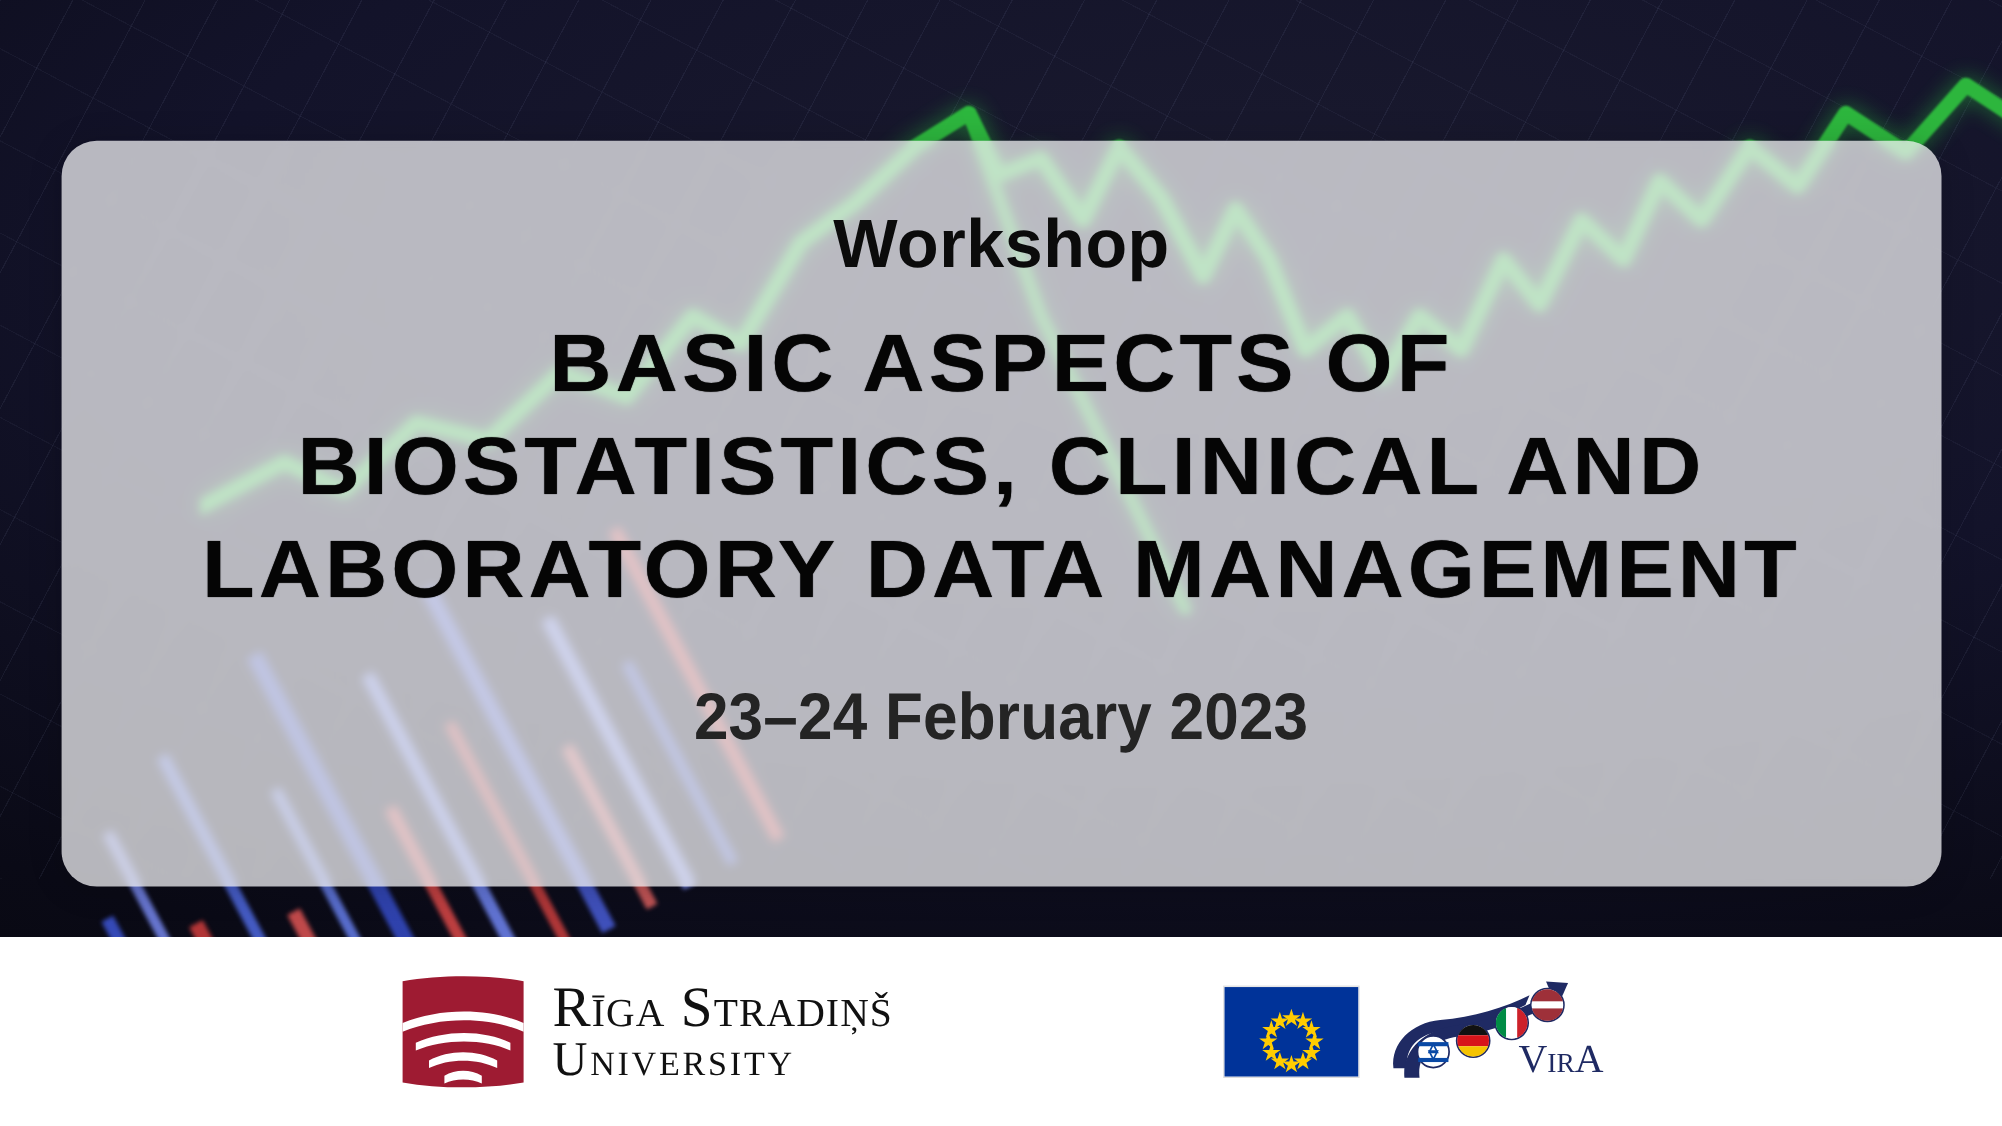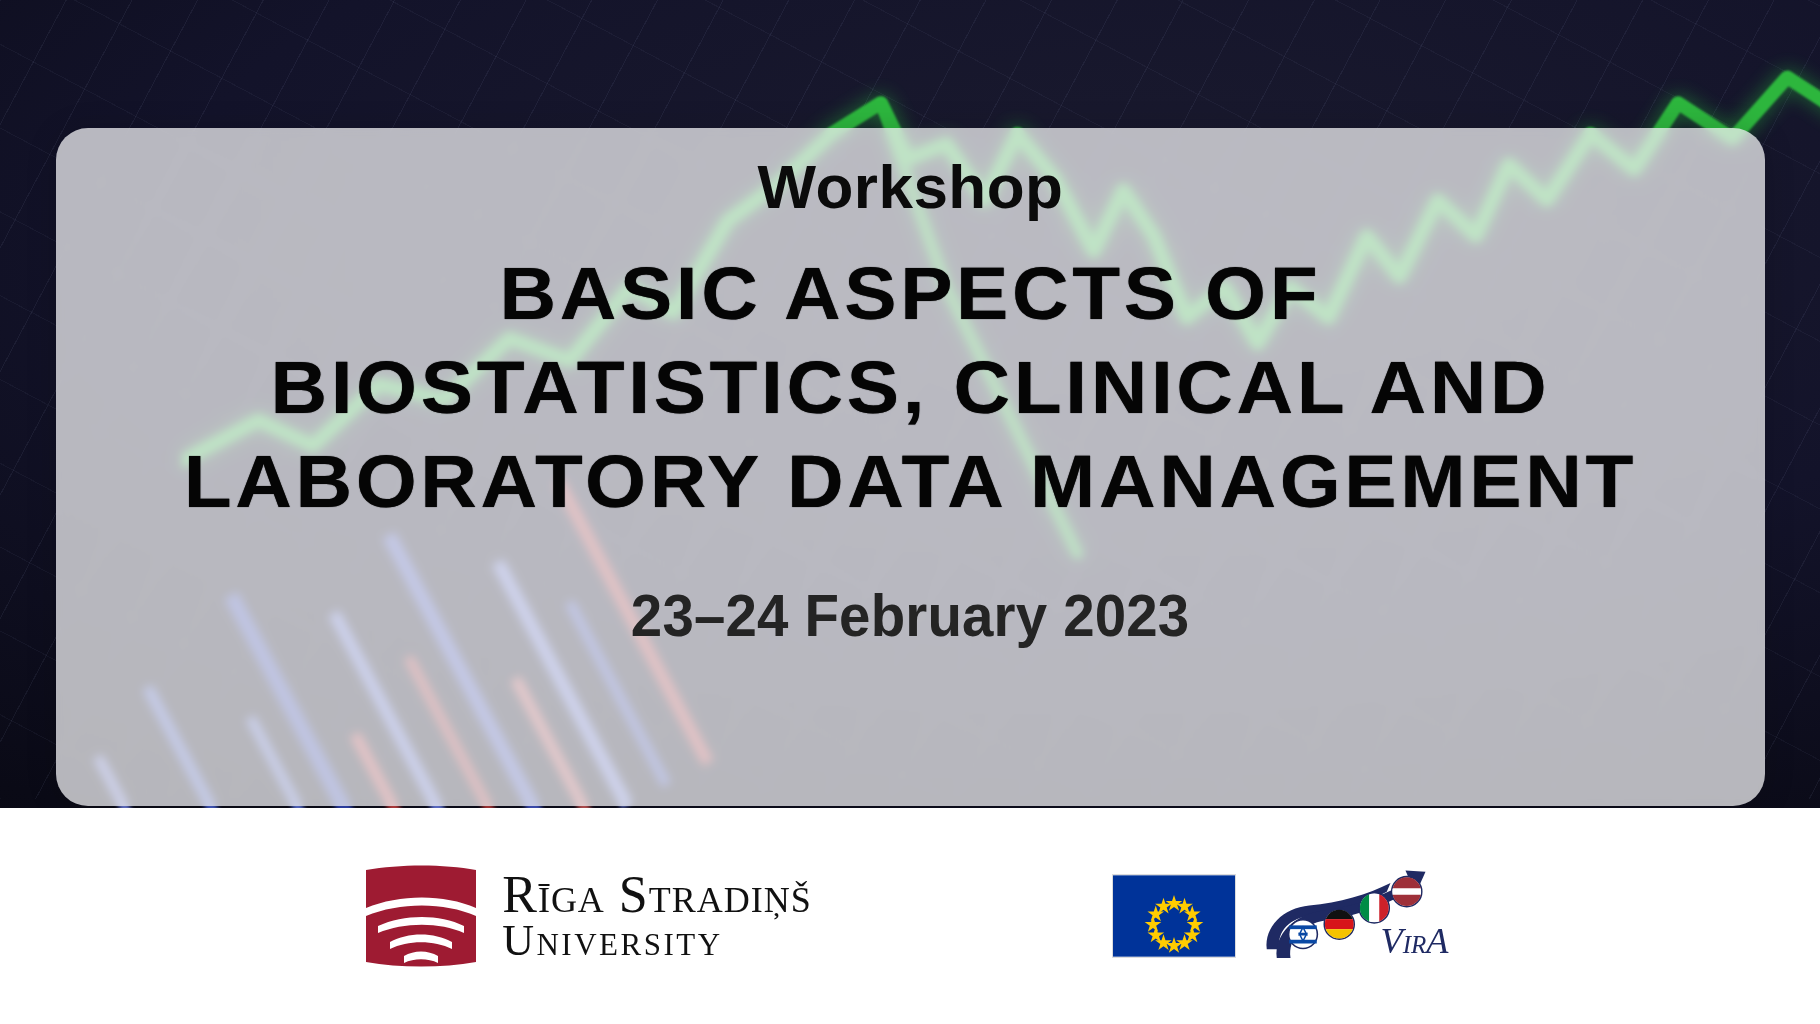--- a/index.html
+++ b/index.html
@@ -47,21 +47,21 @@
   .card{
     position:absolute;left:56px;top:128px;width:1709px;height:678px;
     background:rgba(243,243,246,.74);
     border-radius:32px;
     backdrop-filter:blur(4px);
     box-shadow:0 2px 30px rgba(0,0,0,.18);
     display:flex;flex-direction:column;align-items:center;justify-content:flex-start;
     padding:0;box-sizing:border-box;
   }
   .kicker{
-    margin-top:26px;
+    margin-top:62px;
     font-size:62px;line-height:1.05;font-weight:700;color:#0b0b0b;
     letter-spacing:.5px;text-align:center;
   }
   .title{
     margin-top:28px;width:96%;
     text-align:center;color:#050505;
     font-size:74px;line-height:1.27;font-weight:700;
     letter-spacing:3.4px;
     transform:scaleX(1.06);
     text-shadow:0 0 1px rgba(0,0,0,.85);
@@ -69,34 +69,34 @@
   .title .ln{display:block;white-space:nowrap;}
   .date{
     margin-top:52px;
     font-size:60px;font-weight:700;color:#242424;
     letter-spacing:.2px;text-align:center;
     transform:scaleX(.94);
   }
 
   
   .footer{
-    position:absolute;left:0;bottom:0;width:100%;height:216px;
+    position:absolute;left:0;bottom:0;width:100%;height:172px;
     background:#ffffff;display:flex;align-items:center;justify-content:center;gap:300px;
   }
   .logo-rsu{display:flex;align-items:center;gap:22px;}
   .rsu-mark{width:118px;height:104px;display:block;}
   .rsu-words{display:flex;flex-direction:column;line-height:.96;}
   .rsu-words span{
     font-family:"Liberation Serif","DejaVu Serif",serif;
     color:#111;font-weight:400;white-space:nowrap;
   }
   .rsu-l1{font-size:52px;font-variant:small-caps;letter-spacing:1px;}
   .rsu-l2{font-size:44px;font-variant:small-caps;letter-spacing:2.5px;}
 
-  .logo-vira{display:flex;flex-direction:column;align-items:flex-start;font-style:italic;}
+  .logo-vira{display:flex;flex-direction:column;align-items:flex-start;}
   .vira-row{display:flex;align-items:center;gap:22px;}
   .euflag{width:122px;height:82px;display:block;border:1px solid #dcdcdc;}
   .viramark{width:200px;height:96px;display:block;}
   .disclaimer{
     margin-top:4px;max-width:400px;
     font-size:11.5px;line-height:1.35;color:#1a1a1a;font-weight:600;
     letter-spacing:.1px;
   }
 </style>
 </head>

